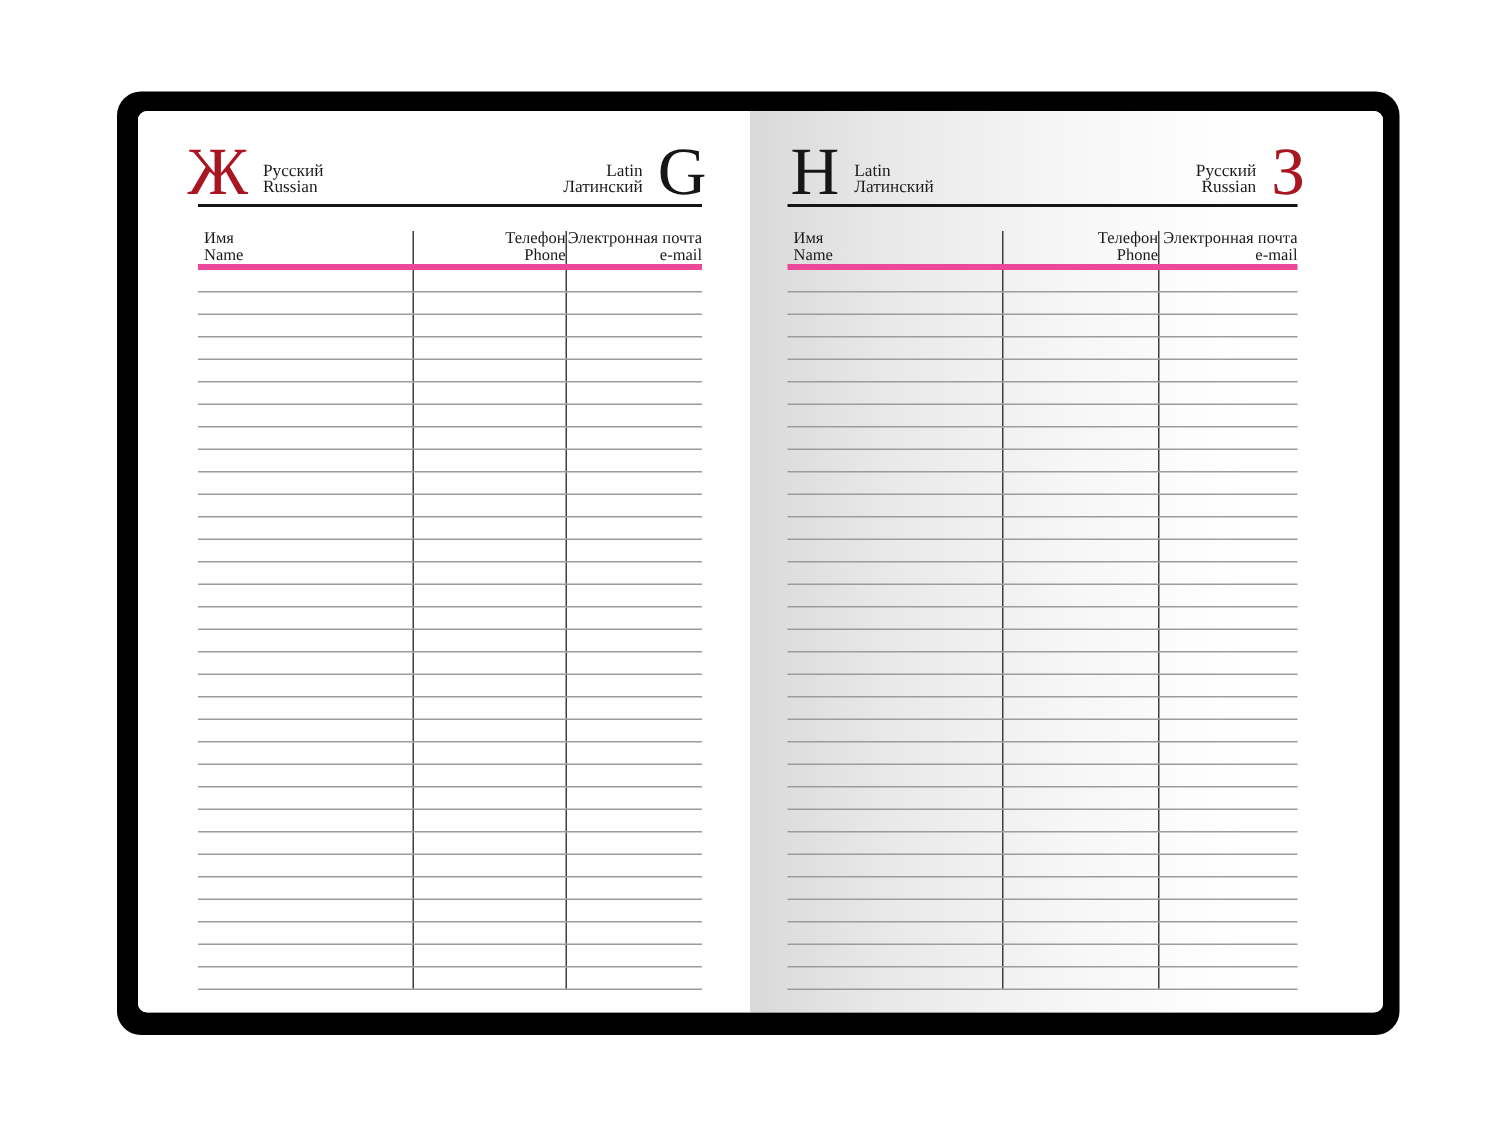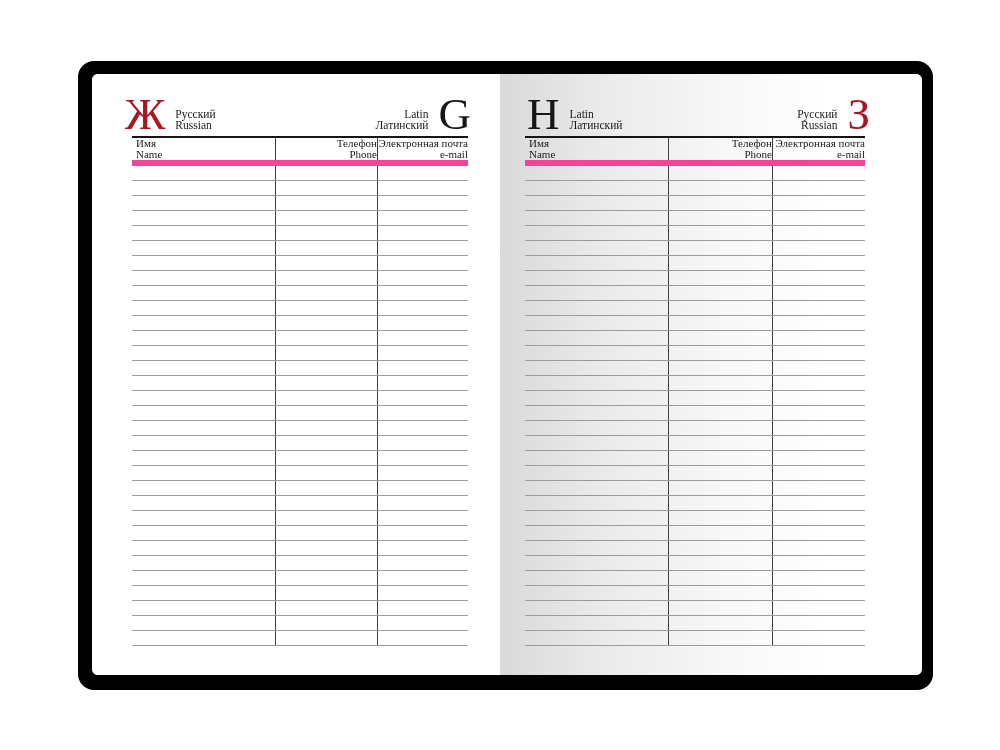--- a/index.html
+++ b/index.html
@@ -43,21 +43,21 @@
   .lang-label{
     display:flex;flex-direction:column;justify-content:center;
     font-size:11.5px;line-height:11.5px;color:#1c1c1c;margin-top:12px;
   }
   .lang-label.align-right{text-align:right;}
 
   
   .table{margin-top:3px;border-top:2px solid #151515;}
   .table-left {margin-left:40px;width:336px;}
   .table-right{margin-left:25px;width:340px;}
-  .thead{display:grid;height:22px;border-bottom:6px solid #ec4899;}
+  .thead{display:grid;height:22px;border-bottom:4px solid #ec4899;margin-top:16px;}
   .table-left  .thead,.table-left  .trow{grid-template-columns:143px 102px 91px;}
   .table-right .thead,.table-right .trow{grid-template-columns:143px 104px 93px;}
   .hc{
     display:flex;flex-direction:column;justify-content:center;align-items:flex-end;
     font-size:11px;line-height:11px;white-space:nowrap;overflow:hidden;
   }
   .hc.c1{align-items:flex-start;padding-left:4px;}
   .hc.c2,.hc.c3,.trow .c2,.trow .c3{border-left:1px solid #3f3f3f;}
   .trow{display:grid;height:15px;box-sizing:border-box;border-bottom:1px solid #9c9c9c;}
   .trow div{height:100%;}

